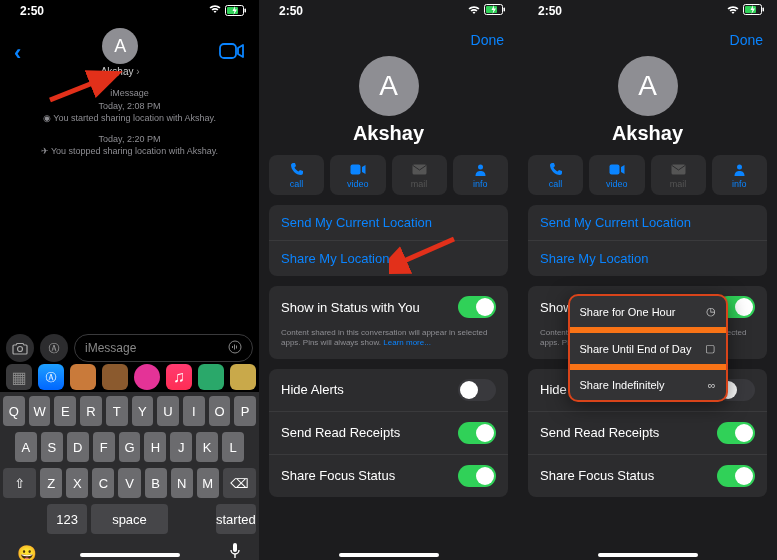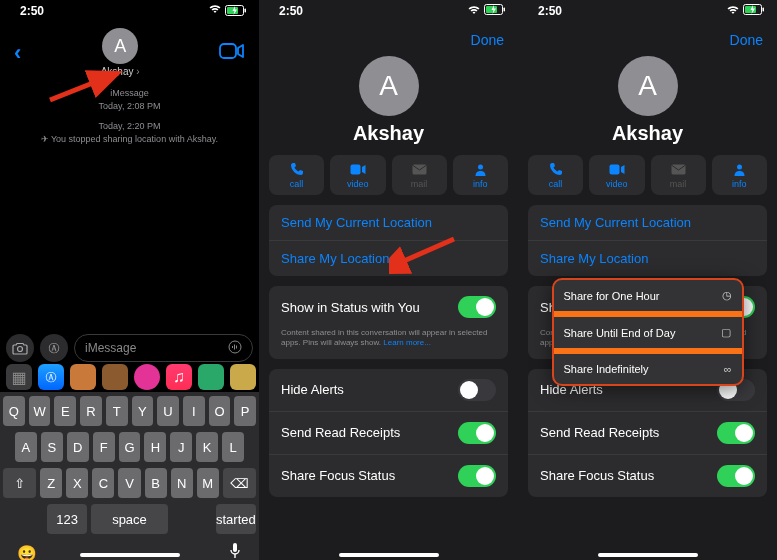--- a/index.html
+++ b/index.html
@@ -117,22 +117,22 @@
   }
   .toggle.on { background:#30d158; }
   .toggle .knob {
     position:absolute; top:2px; width:18px; height:18px; border-radius:50%; background:#fff;
   }
   .toggle.on .knob { right:2px; }
   .toggle.off .knob { left:2px; }
   
   .popup {
     position:absolute; left:50%; transform:translateX(-50%);
-    width:192px; background:#333335; border-radius:10px;
-    border:2px solid #d9441a; top:278px; z-index:5;
+    width:160px; background:#333335; border-radius:10px;
+    border:2px solid #d9441a; top:294px; z-index:5;
     box-shadow: 0 4px 20px rgba(0,0,0,0.5);
   }
   .popup .prow {
     padding:9px 10px; font-size:11px; color:#fff;
     display:flex; align-items:center; justify-content:space-between;
   }
   .popup .prow + .prow { border-top:6px solid #f97316; }
   .popup .picon { color:#ccc; font-size:11px; }
   
   .arrow-svg { position:absolute; z-index:4; }
@@ -181,20 +181,21 @@
           <path d="M0,0 L7,3 L0,6 Z" fill="#e2301a"></path>
         </marker>
       </defs>
     <line x1="10" y1="35" x2="78" y2="8" stroke="#e2301a" stroke-width="5" marker-end="url(#ah1)"></line>
   </svg>
 
   <div class="chat-body">
     <div class="row">
       <div>iMessage</div>
       <div>Today, 2:08 PM</div>
+      <div>◉ <span>You started sharing location with Akshay.</span></div>
     </div>
     <div class="row">
       <div>Today, 2:20 PM</div>
       <div>✈ <span>You stopped sharing location with Akshay.</span></div>
     </div>
   </div>
 
   <div class="compose">
     <div class="rbtn">
       <svg width="16" height="13" viewBox="0 0 16 13">

